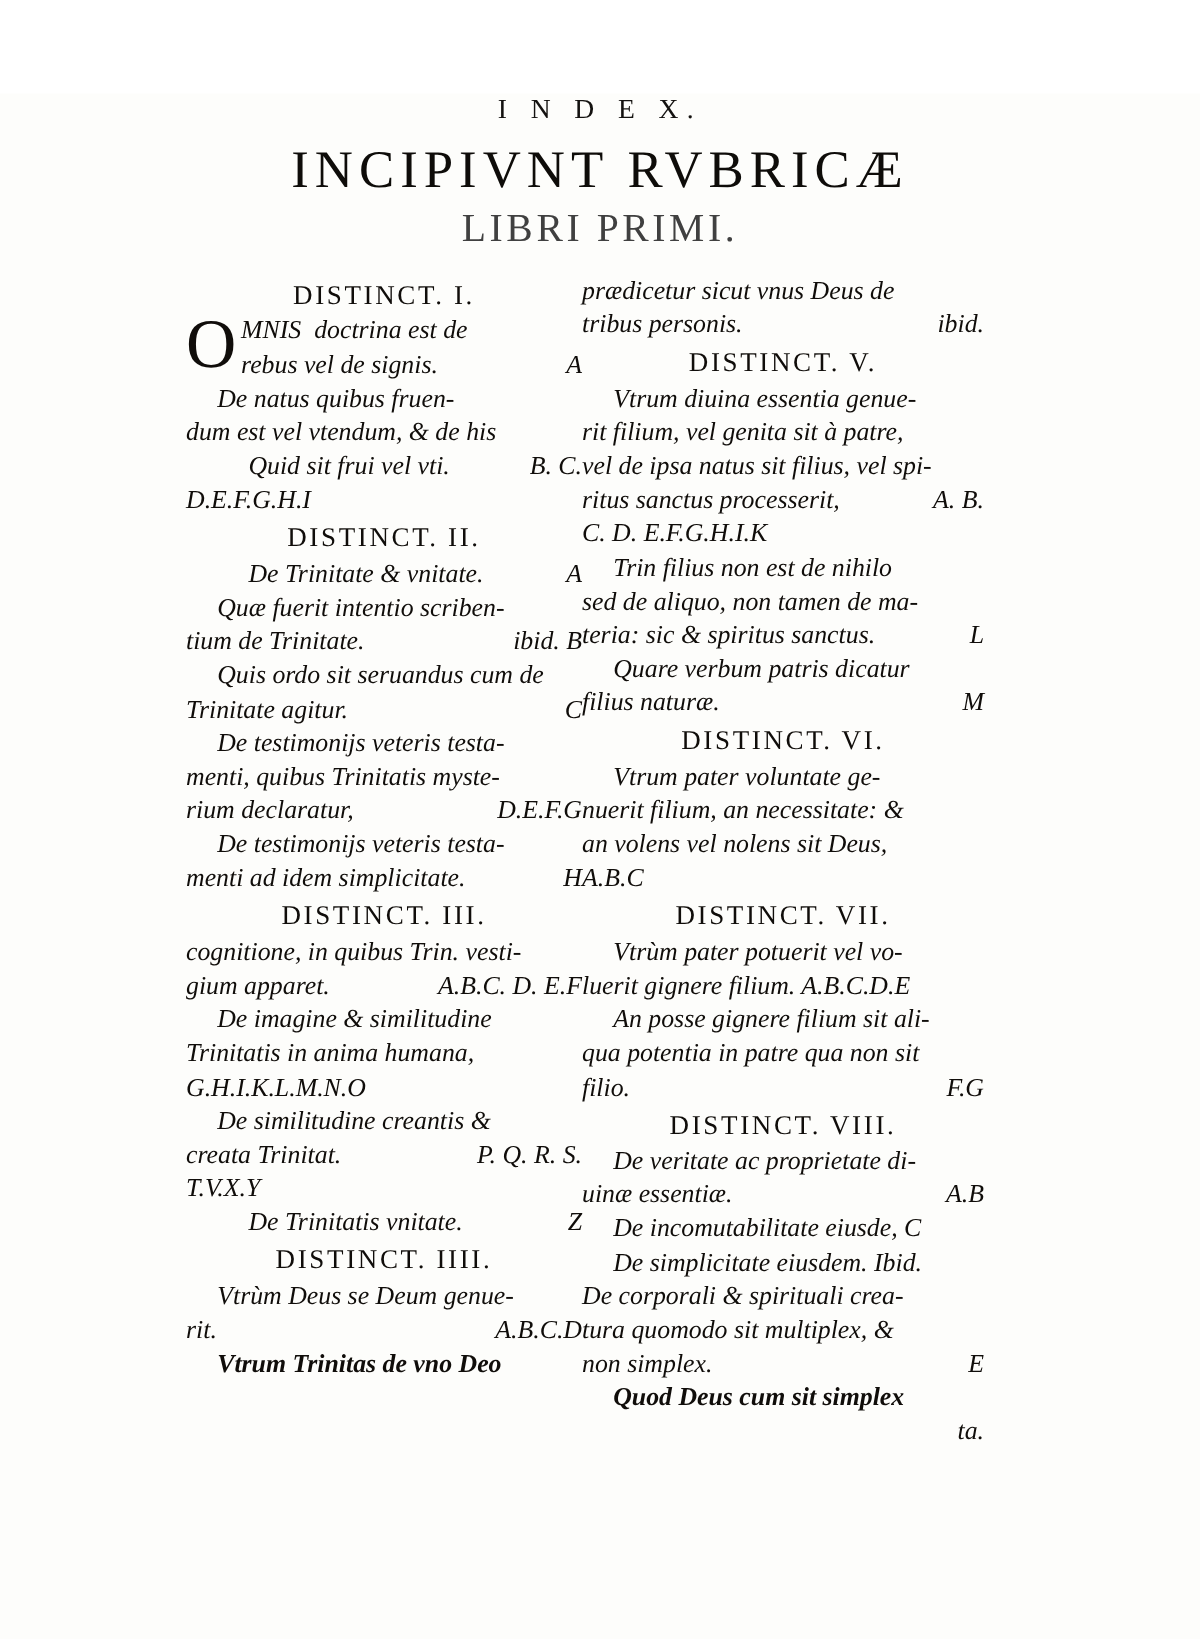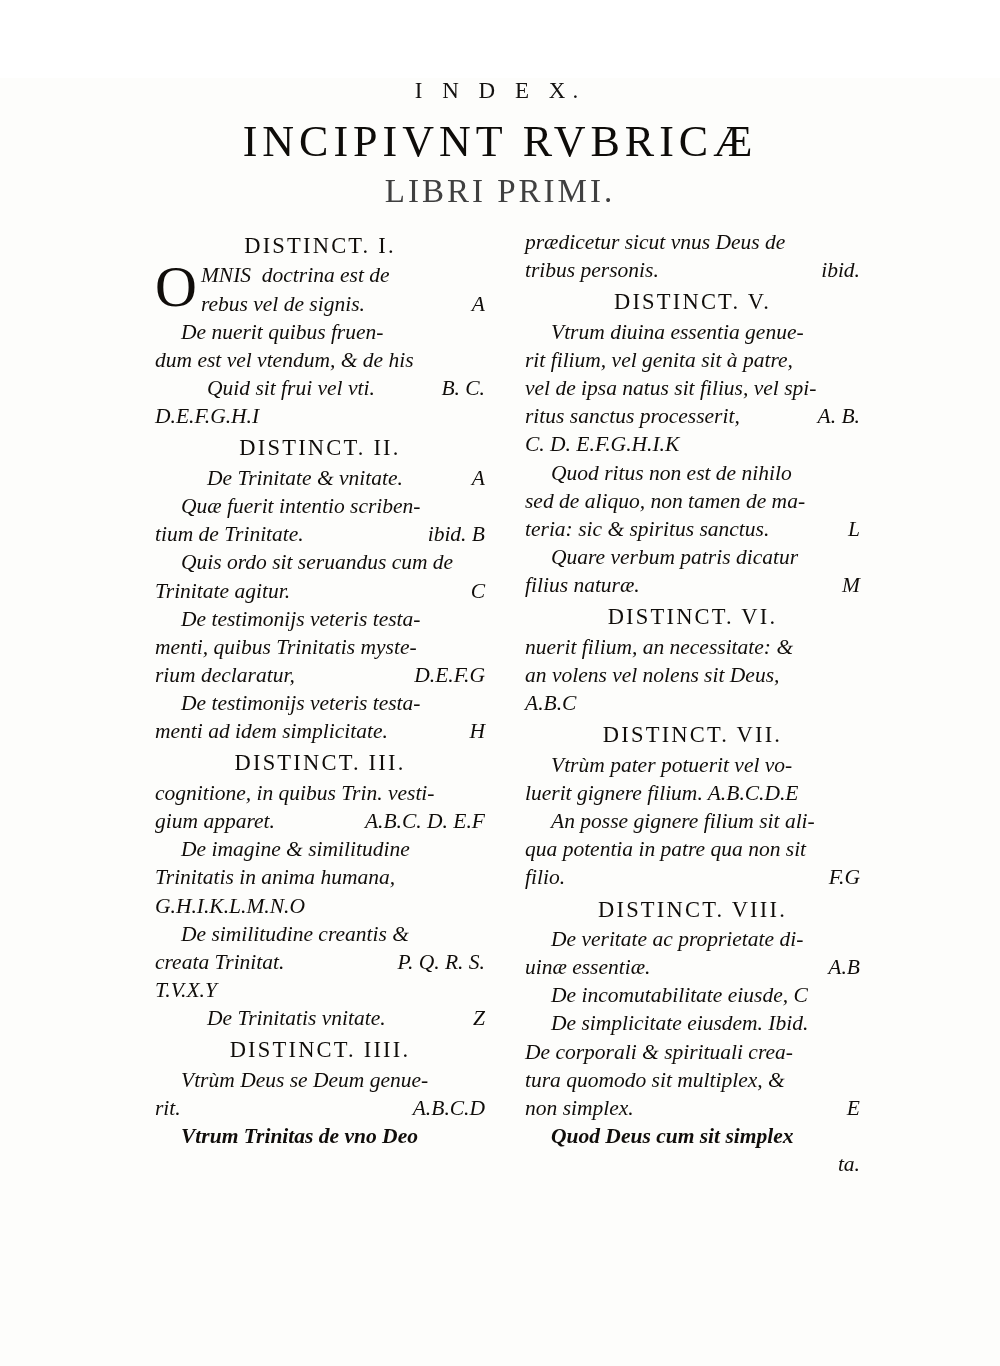--- a/index.html
+++ b/index.html
@@ -42,21 +42,20 @@
     letter-spacing: 3px;
     margin-top: 6px;
     color: #404040;
     font-family: "Liberation Serif", serif;
   }
   .columns {
     display: flex;
     margin-top: 18px;
     padding: 0 119px 0 155px;
     box-sizing: border-box;
-    gap: 40px;
   }
   .col {
     width: 330px;
     font-size: 21.5px;
     line-height: 1.31;
   }
   .col.left { width: 330px; }
   .col.right { width: 335px; }
 
   .heading {
@@ -104,21 +103,21 @@
 
   <div class="running-head">I N D E X.</div>
   <div class="title-1">INCIPIVNT RVBRICÆ</div>
   <div class="title-2">LIBRI PRIMI.</div>
 
   <div class="columns">
     <div class="col left" id="col-left">
         <div class="heading">DISTINCT.  I.</div>
         <div class="dropcap-block"><span class="dropcap">O</span><span class="dc-text"><span class="line">MNIS  doctrina est de</span><span class="line just"><span>rebus vel de signis.</span><span class="ref">A</span></span></span></div>
         <div class="lines">
-          <span class="line ind">De nuerit quibus fruen-</span>
+          <span class="line ind">De natus quibus fruen-</span>
           <span class="line">dum est vel vtendum, &amp; de his</span>
           <span class="line just ind"><span style="padding-left: 26px;">Quid sit frui vel vti.</span><span class="ref">B. C.</span></span>
           <span class="line">D.E.F.G.H.I</span>
         </div>
         <div class="heading">DISTINCT.  II.</div>
         <div class="lines">
           <span class="line just ind"><span style="padding-left: 26px;">De Trinitate &amp; vnitate.</span><span class="ref">A</span></span>
           <span class="line ind">Quæ fuerit intentio scriben-</span>
           <span class="line just"><span>tium de Trinitate.</span><span class="ref">ibid. B</span></span>
           <span class="line ind">Quis ordo sit seruandus cum de</span>
@@ -153,28 +152,29 @@
           <span class="line">prædicetur sicut vnus Deus de</span>
           <span class="line just"><span>tribus personis.</span><span class="ref">ibid.</span></span>
         </div>
         <div class="heading">DISTINCT.  V.</div>
         <div class="lines">
           <span class="line ind">Vtrum diuina essentia genue-</span>
           <span class="line">rit filium, vel genita sit à patre,</span>
           <span class="line">vel de ipsa natus sit filius, vel spi-</span>
           <span class="line just"><span>ritus sanctus processerit,</span><span class="ref">A. B.</span></span>
           <span class="line">C. D. E.F.G.H.I.K</span>
-          <span class="line ind">Quod ritus non est de nihilo</span>
+          <span class="line ind">Trin filius non est de nihilo</span>
           <span class="line">sed de aliquo, non tamen de ma-</span>
           <span class="line just"><span>teria: sic &amp; spiritus sanctus.</span><span class="ref">L</span></span>
           <span class="line ind">Quare verbum patris dicatur</span>
           <span class="line just"><span>filius naturæ.</span><span class="ref">M</span></span>
         </div>
         <div class="heading">DISTINCT.  VI.</div>
         <div class="lines">
+          <span class="line ind">Vtrum pater voluntate ge-</span>
           <span class="line">nuerit filium, an necessitate: &amp;</span>
           <span class="line">an volens vel nolens sit Deus,</span>
           <span class="line">A.B.C</span>
         </div>
         <div class="heading">DISTINCT.  VII.</div>
         <div class="lines">
           <span class="line ind">Vtrùm pater potuerit vel vo-</span>
           <span class="line">luerit gignere filium. A.B.C.D.E</span>
           <span class="line ind">An posse gignere filium sit ali-</span>
           <span class="line">qua potentia in patre qua non sit</span>

